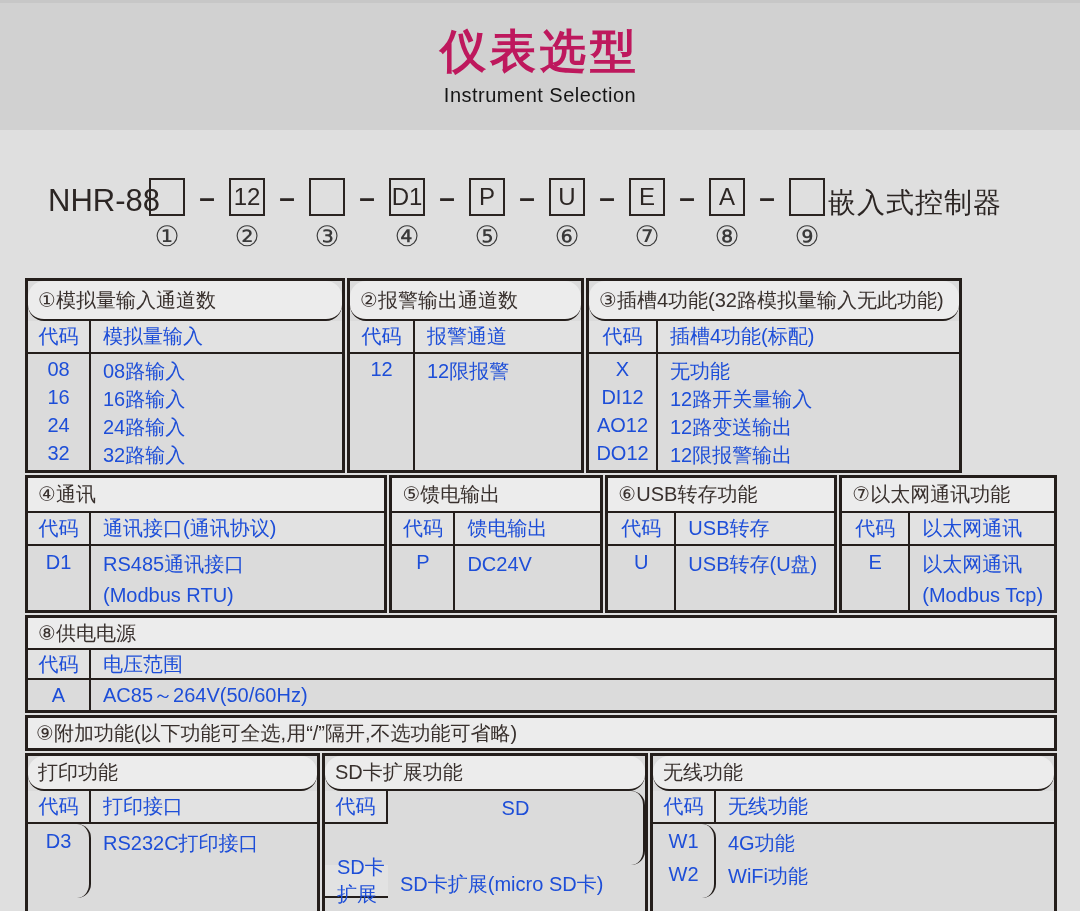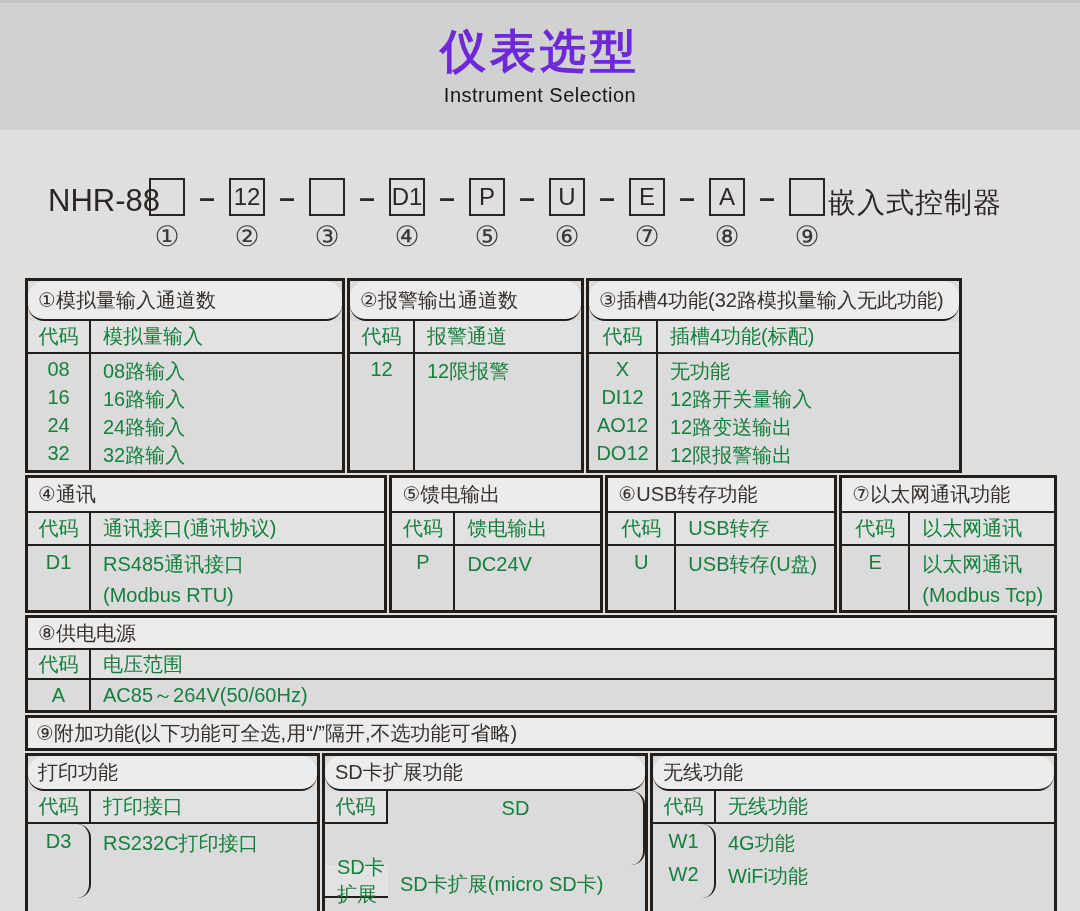--- a/index.html
+++ b/index.html
@@ -9,21 +9,21 @@
     font-family:"Liberation Sans","DejaVu Sans",sans-serif;
     color:#38302d;
   }
   
   .header-band{
     position:absolute;left:0;top:0;width:1080px;height:127px;
     background:#d1d1d1;border-top:3px solid #c7c7c7;
     display:flex;flex-direction:column;align-items:center;justify-content:center;
   }
   .page-title{
-    font-size:46px;font-weight:bold;color:#6d28d9;letter-spacing:4px;line-height:1.1;
+    font-size:46px;font-weight:bold;color:#be185d;letter-spacing:4px;line-height:1.1;
   }
   .page-subtitle{
     font-size:20px;color:#151515;margin-top:8px;letter-spacing:0.5px;
   }
   
   .model-area{position:absolute;left:12px;top:160px;width:1080px;height:110px;}
   .model-prefix{position:absolute;left:36px;top:23px;font-size:31px;color:#2c2624;}
   .model-suffix{position:absolute;left:816px;top:24px;font-size:28px;color:#2c2624;letter-spacing:1px;}
   .model-box{
     position:absolute;top:18px;width:36px;height:38px;box-sizing:border-box;
@@ -46,21 +46,21 @@
   .trow{display:flex;gap:2px;}
   .section{
     box-sizing:border-box;border:3px solid #241e1b;background:#dbdbdb;
   }
   .sec-title{
     background:#ececec;border-bottom:2px solid #241e1b;
     font-size:20px;color:#38302d;padding-left:10px;
     display:flex;align-items:center;
   }
   .sec-grid{display:grid;}
-  .cell{box-sizing:border-box;font-size:20px;color:#15803d;}
+  .cell{box-sizing:border-box;font-size:20px;color:#1d4ed8;}
   .hdr{background:#e2e2e2;border-bottom:2px solid #241e1b;display:flex;align-items:center;}
   .code{border-right:2px solid #241e1b;justify-content:center;text-align:center;}
   .desc{padding-left:12px;}
   .bdy{white-space:pre-line;padding-top:1px;}
   .bdy.desc{padding-top:3px;}
   
   .rowA .sec-title{height:38px;border-radius:16px;}
   .rowA .hdr{height:33px;}
   .rowA .bdy{height:116px;line-height:28px;}
   .rowB .sec-title{height:33px;}

